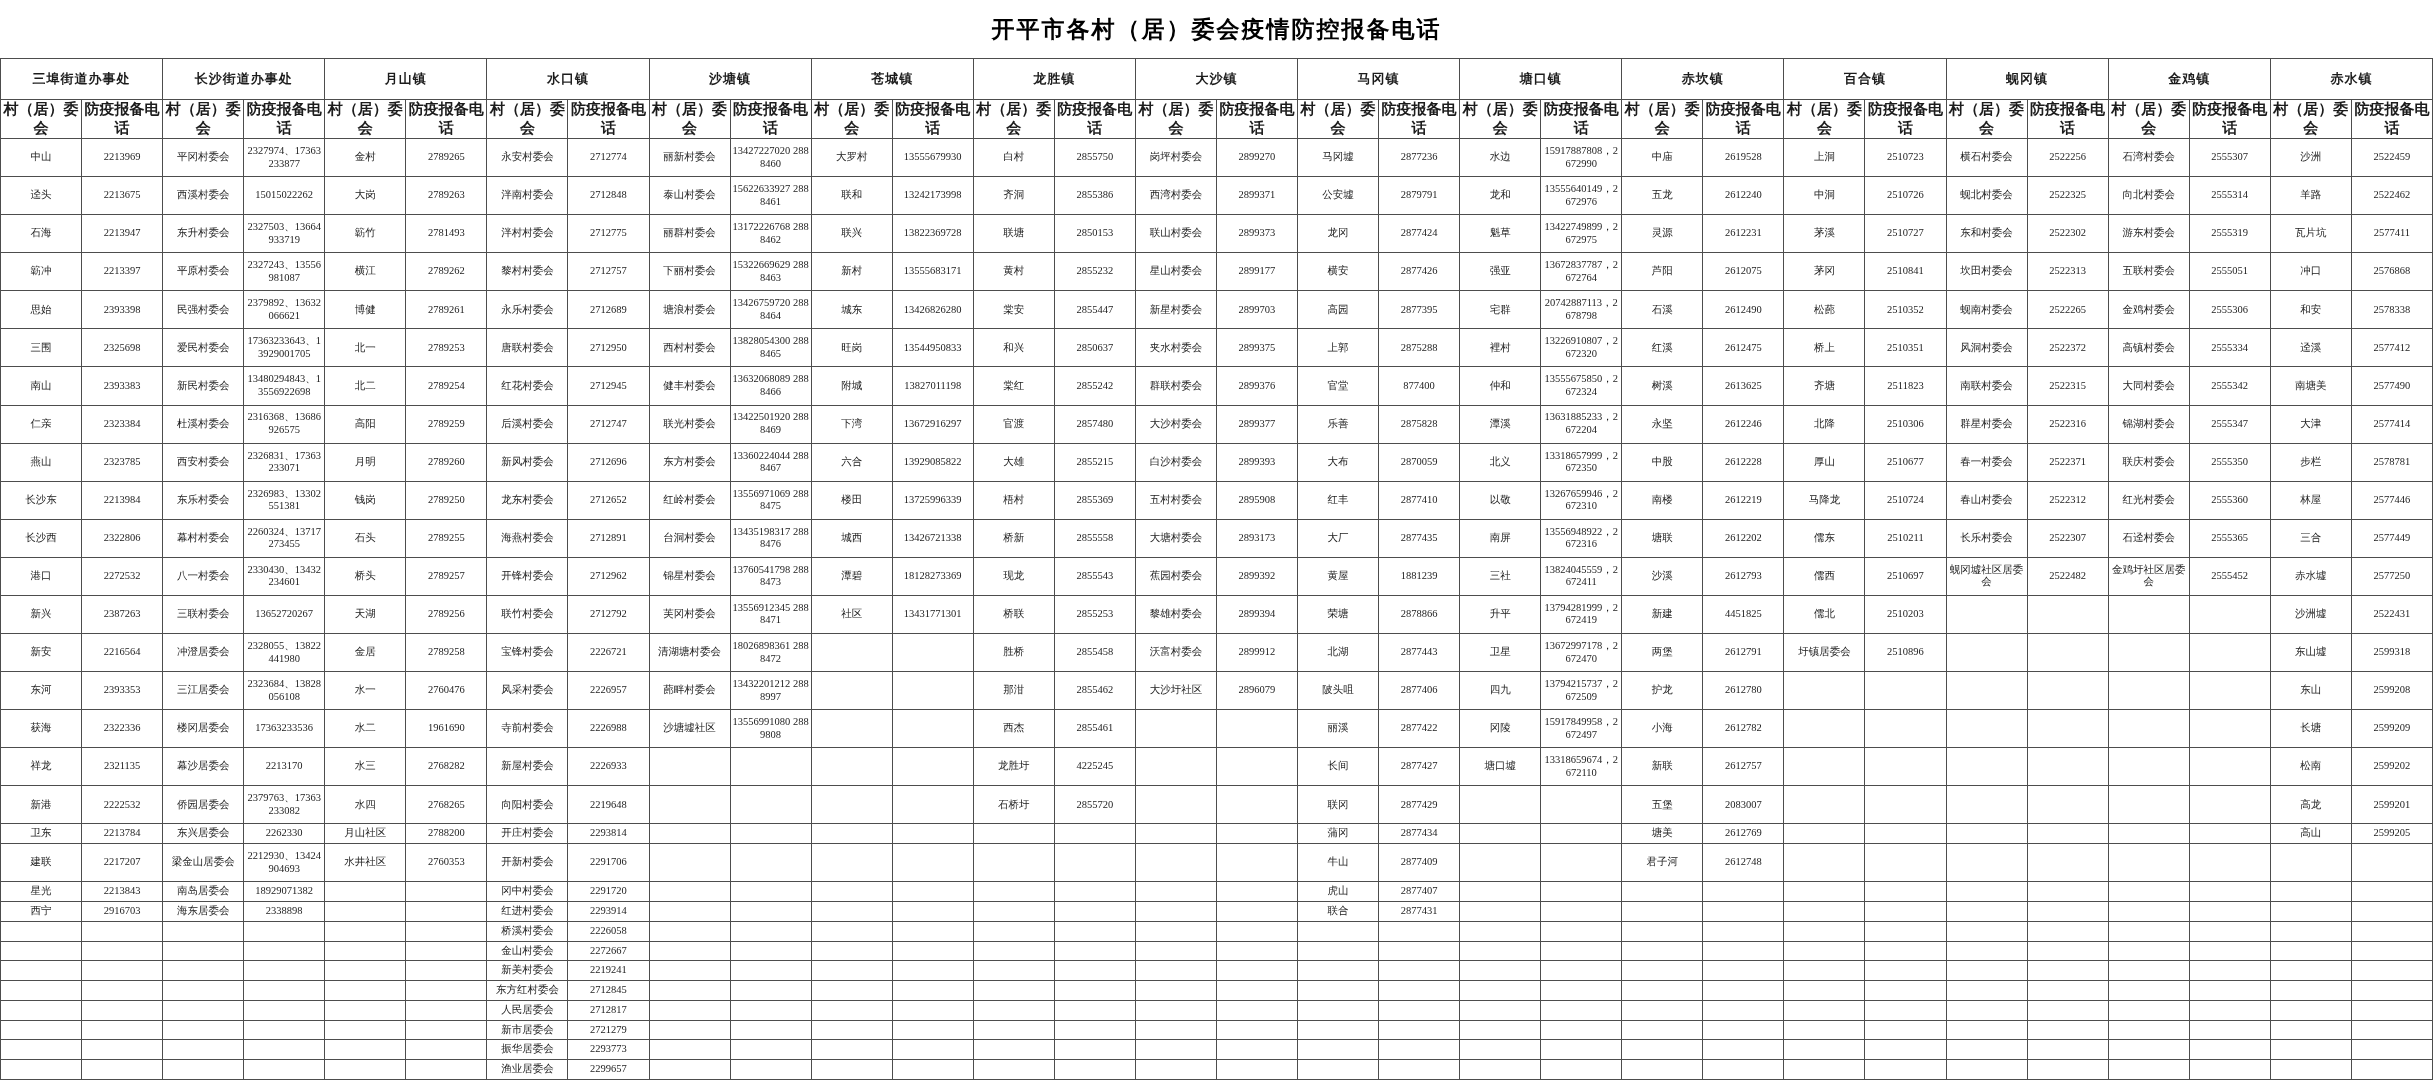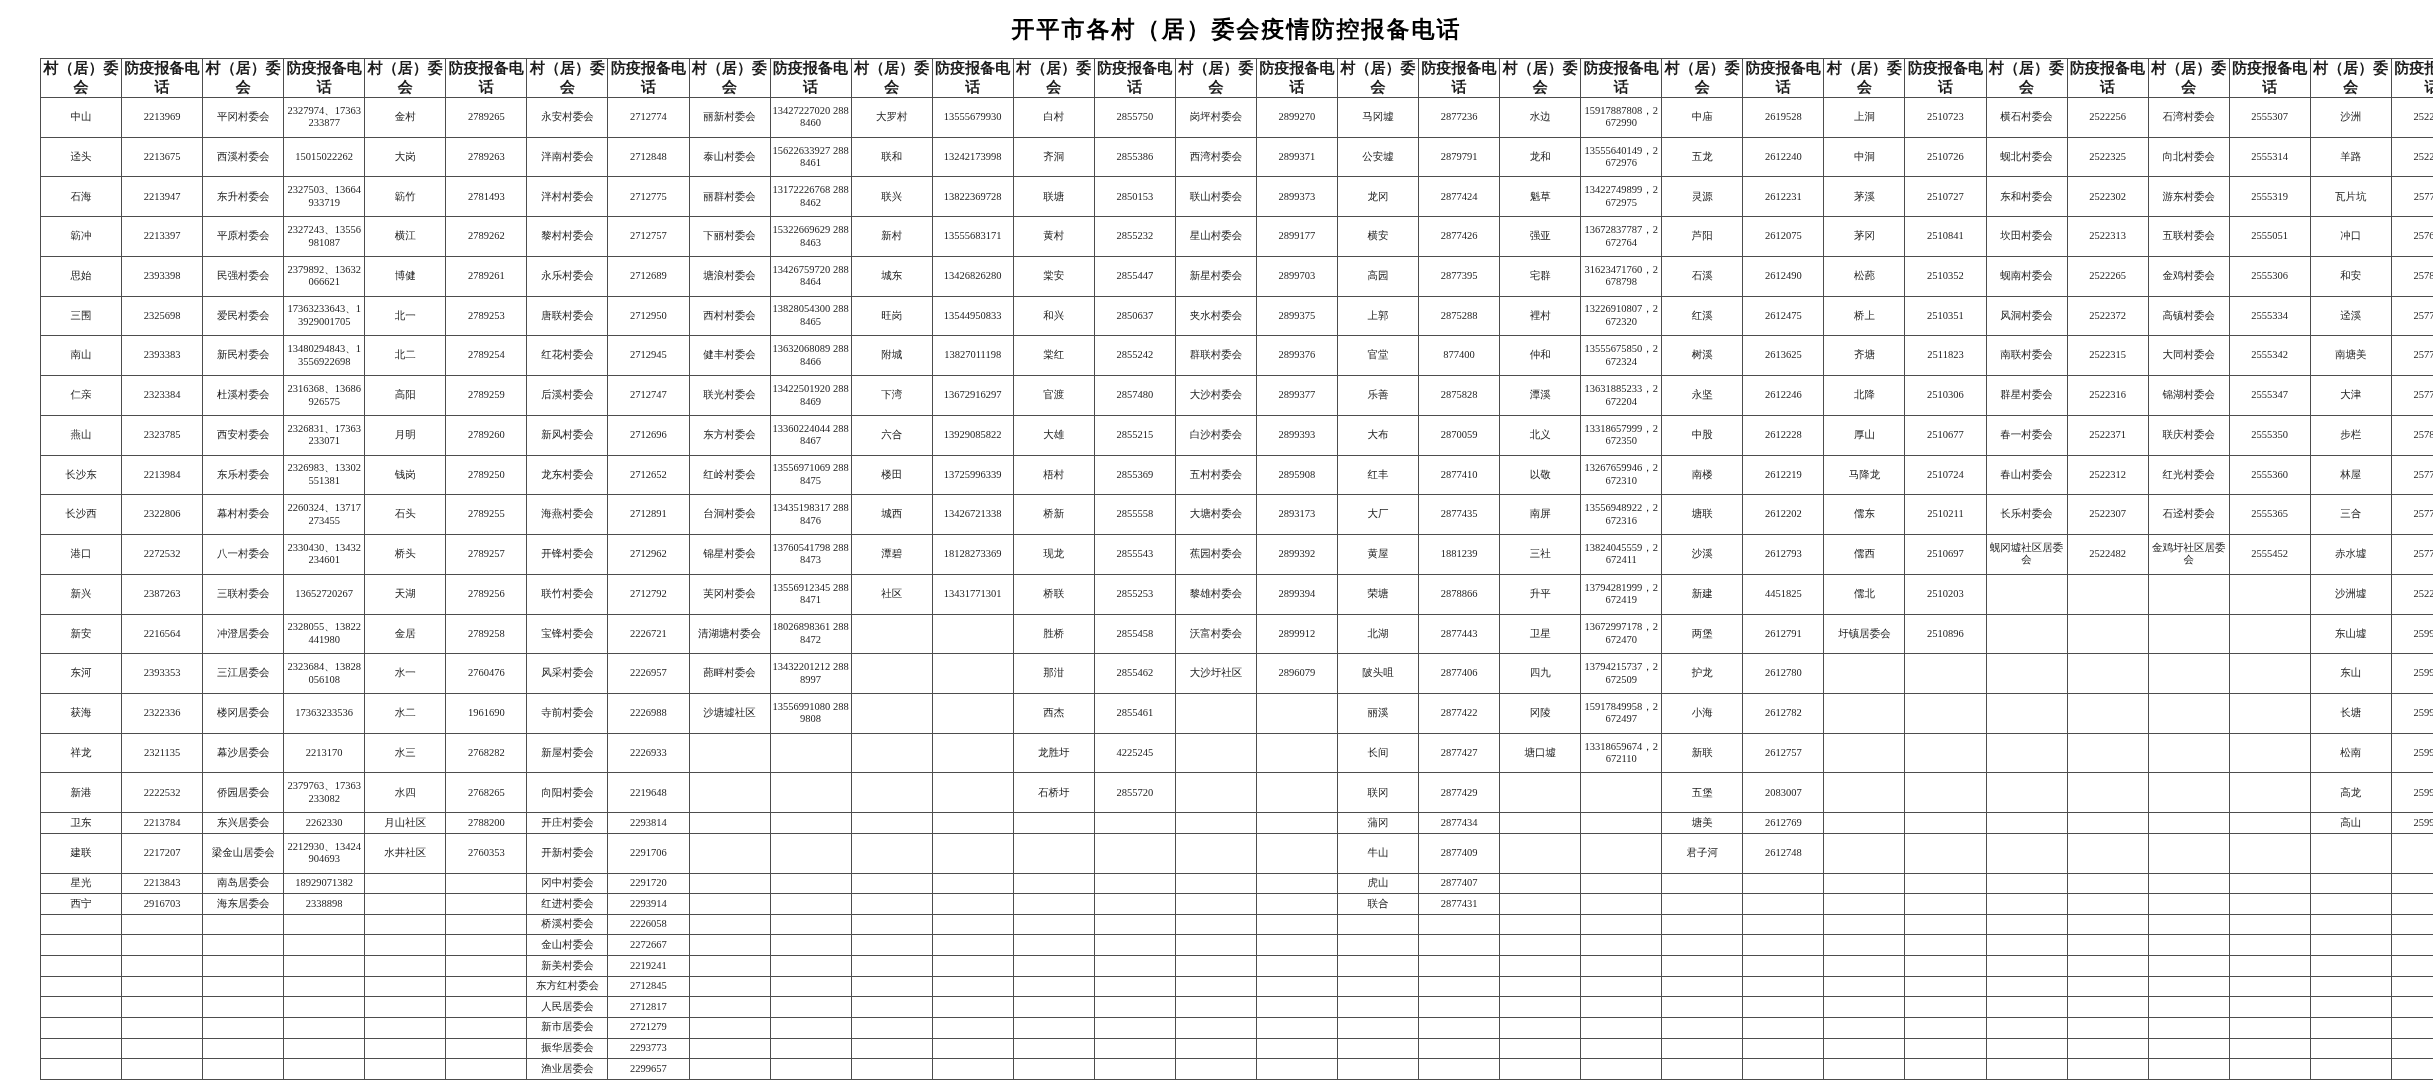--- a/index.html
+++ b/index.html
@@ -1,19 +1,19 @@
 <!DOCTYPE html>
 <html><head>
 <meta charset="utf-8">
 <style>
   html,body{margin:0;padding:0;background:#f2f2f2;}
   .page{
     width:2433px;height:1080px;background:#ffffff;
     font-family:"Liberation Serif", serif;
-    color:#1c1c1c; overflow:hidden; box-sizing:border-box;padding-left:40px;
+    color:#1c1c1c; overflow:hidden; box-sizing:border-box;
   }
   .title{
     height:58px; display:flex; align-items:center; justify-content:center;
     font-weight:bold; font-size:23px; letter-spacing:2px; color:#000;
   }
   table.grid{
     width:2433px; height:1022px;
     border-collapse:collapse; table-layout:fixed;
   }
   table.grid th, table.grid td{
@@ -27,20 +27,37 @@
   td.village{ font-size:10.5px; line-height:1.2;}
   td.phone{ font-size:10.5px; line-height:1.2;}
 </style>
 </head>
 <body>
 
 <div class="page">
   <div class="title">开平市各村（居）委会疫情防控报备电话</div>
   <table class="grid">
     <thead>
+        <tr class="town-row">
+          <th colspan="2">三埠街道办事处</th>
+          <th colspan="2">长沙街道办事处</th>
+          <th colspan="2">月山镇</th>
+          <th colspan="2">水口镇</th>
+          <th colspan="2">沙塘镇</th>
+          <th colspan="2">苍城镇</th>
+          <th colspan="2">龙胜镇</th>
+          <th colspan="2">大沙镇</th>
+          <th colspan="2">马冈镇</th>
+          <th colspan="2">塘口镇</th>
+          <th colspan="2">赤坎镇</th>
+          <th colspan="2">百合镇</th>
+          <th colspan="2">蚬冈镇</th>
+          <th colspan="2">金鸡镇</th>
+          <th colspan="2">赤水镇</th>
+        </tr>
         <tr class="cols-row">
           <th>村（居）委会</th>
           <th>防疫报备电话</th>
           <th>村（居）委会</th>
           <th>防疫报备电话</th>
           <th>村（居）委会</th>
           <th>防疫报备电话</th>
           <th>村（居）委会</th>
           <th>防疫报备电话</th>
           <th>村（居）委会</th>
@@ -209,21 +226,21 @@
           <td class="phone">13426759720 2888464</td>
           <td class="village">城东</td>
           <td class="phone">13426826280</td>
           <td class="village">棠安</td>
           <td class="phone">2855447</td>
           <td class="village">新星村委会</td>
           <td class="phone">2899703</td>
           <td class="village">高园</td>
           <td class="phone">2877395</td>
           <td class="village">宅群</td>
-          <td class="phone">31623471760，2678798</td>
+          <td class="phone">20742887113，2678798</td>
           <td class="village">石溪</td>
           <td class="phone">2612490</td>
           <td class="village">松蓢</td>
           <td class="phone">2510352</td>
           <td class="village">蚬南村委会</td>
           <td class="phone">2522265</td>
           <td class="village">金鸡村委会</td>
           <td class="phone">2555306</td>
           <td class="village">和安</td>
           <td class="phone">2578338</td>

